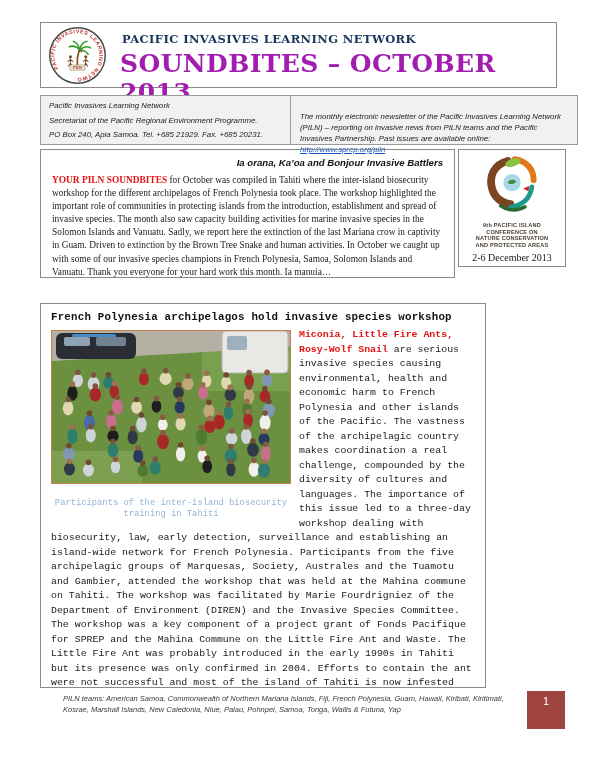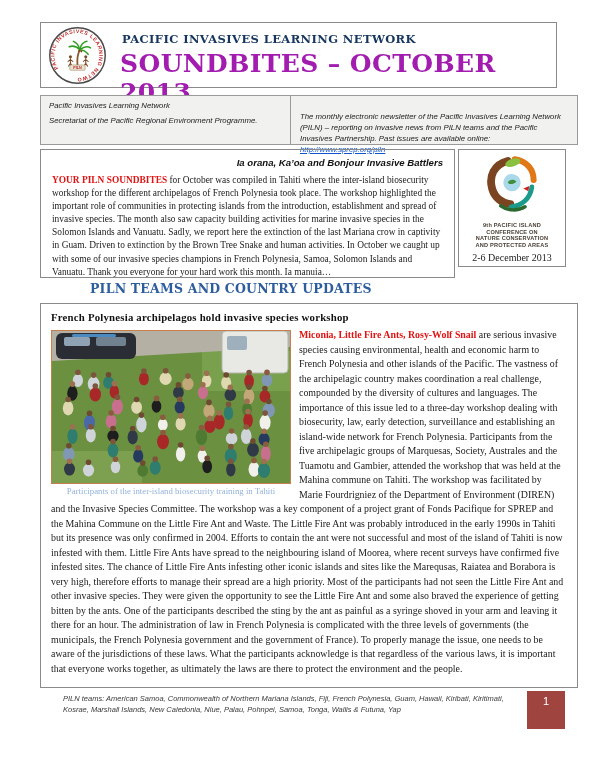--- a/index.html
+++ b/index.html
@@ -56,30 +56,30 @@
   }
   .conf-date { margin-top:4px; font-size:10px; color:#222; }
   
   .section-heading {
     position:absolute; left:90px; top:281px;
     font-family:"DejaVu Serif", serif; font-weight:bold; font-size:12.5px;
     color:#2e5d9e; letter-spacing:.2px;
   }
   
   .article-box {
-    position:absolute; left:40px; top:303px; width:538px; height:385px;
-    border:1px solid #8a8a8a; padding:7px 10px; overflow:hidden;
+    position:absolute; left:40px; top:303px; width:446px; height:385px;
+    border:1px solid #8a8a8a; padding:7px 10px; overflow:hidden;font-family:Liberation Mono, monospace;
   }
   .article-title {
     font-weight:bold; font-size:10.8px; color:#111; letter-spacing:.2px; margin-bottom:5px;
   }
   .photo-float { float:left; width:240px; margin:2px 8px 2px 0; }
   .photo-frame { width:240px; height:154px; border:1px solid #c87f4f; display:block; }
   .photo-caption {
-    text-align:center; font-size:8.8px; color:#95b3d7; padding-top:2px; line-height:11px;
+    text-align:center; font-size:8.8px; color:#95b3d7; padding-top:14px; line-height:11px;
   }
   .article-body { font-size:9.9px; line-height:14.5px; color:#1a1a1a; }
   
   .footer-teams {
     position:absolute; left:63px; top:693px; width:465px;
     font-family:"Liberation Sans", sans-serif; font-style:italic;
     font-size:7.5px; line-height:11px; color:#3a3a3a;
   }
   .page-num-box {
     position:absolute; left:527px; top:691px; width:38px; height:38px;
@@ -121,20 +121,21 @@
       <text x="50" y="73" text-anchor="middle" font-family="Liberation Sans, sans-serif" font-size="6.5" font-weight="bold" fill="#c03030">PILN</text>
     </svg>
     <div class="org-name">PACIFIC INVASIVES LEARNING NETWORK</div>
     <div class="news-title">SOUNDBITES – OCTOBER 2013</div>
   </div>
 
   <div class="masthead">
     <div class="masthead-left">
       <p>Pacific Invasives Learning Network</p>
       <p>Secretariat of the Pacific Regional Environment Programme.</p>
+      <p>PO Box 240, Apia Samoa. Tel. +685 21929. Fax. +685 20231.</p>
     </div>
     <div class="masthead-right"><span>The monthly electronic newsletter of the Pacific Invasives Learning Network (PILN) – reporting on invasive news from PILN teams and the Pacific Invasives Partnership. Past issues are available online: </span><a href="#">http://www.sprep.org/piln</a></div>
   </div>
 
   <div class="intro-box">
     <div class="greeting">Ia orana, Ka’oa and Bonjour Invasive Battlers</div>
     <div class="intro-text"><span class="red-lead">YOUR PILN SOUNDBITES</span><span> for October was compiled in Tahiti where the inter-island biosecurity workshop for the different archipelagos of French Polynesia took place. The workshop highlighted the important role of communities in protecting islands from the introduction, establishment and spread of invasive species. The month also saw capacity building activities for marine invasive species in the Solomon Islands and Vanuatu. Sadly, we report here the extinction of the last Mariana crow in captivity in Guam. Driven to extinction by the Brown Tree Snake and human activities. In October we caught up with some of our invasive species champions in French Polynesia, Samoa, Solomon Islands and Vanuatu. Thank you everyone for your hard work this month. Ia manuia…</span></div>
   </div>
 
   <div class="conf-box">
@@ -150,21 +151,20 @@
     </svg>
     <div class="conf-lines">
       <div>9th PACIFIC ISLAND</div>
       <div>CONFERENCE ON</div>
       <div>NATURE CONSERVATION</div>
       <div>AND PROTECTED AREAS</div>
     </div>
     <div class="conf-date">2-6 December 2013</div>
   </div>
 
-  <div class="section-heading">PILN TEAMS AND COUNTRY UPDATES</div>
 
   <div class="article-box">
     <div class="article-title">French Polynesia archipelagos hold invasive species workshop</div>
     <div class="photo-float">
       <svg class="photo-frame" viewBox="0 0 238 152" preserveAspectRatio="none">
         <rect x="0" y="0" width="238" height="152" fill="#6b9040"></rect>
         <rect x="150" y="20" width="88" height="40" fill="#79a04c"></rect>
         <rect x="0" y="120" width="90" height="32" fill="#7da050"></rect>
         <polygon points="0,0 238,0 238,16 0,30" fill="#b4b0a4"></polygon>
         <g>

